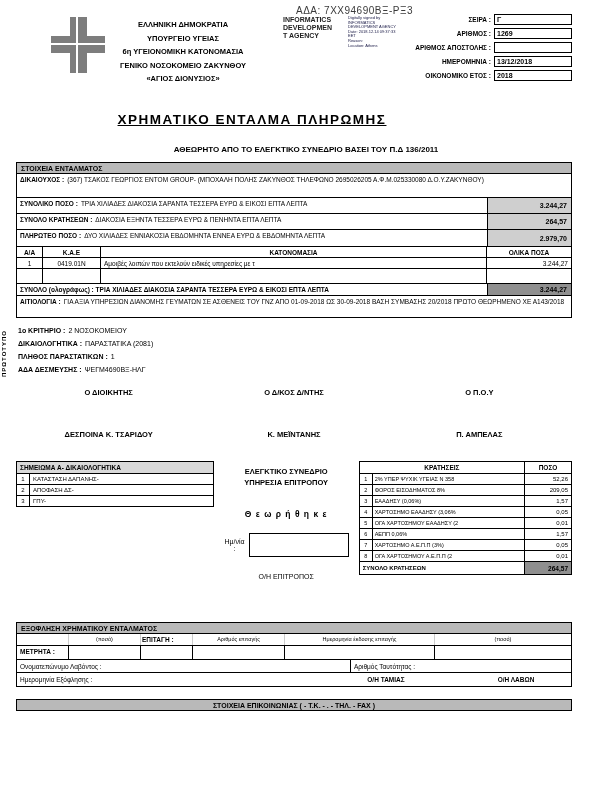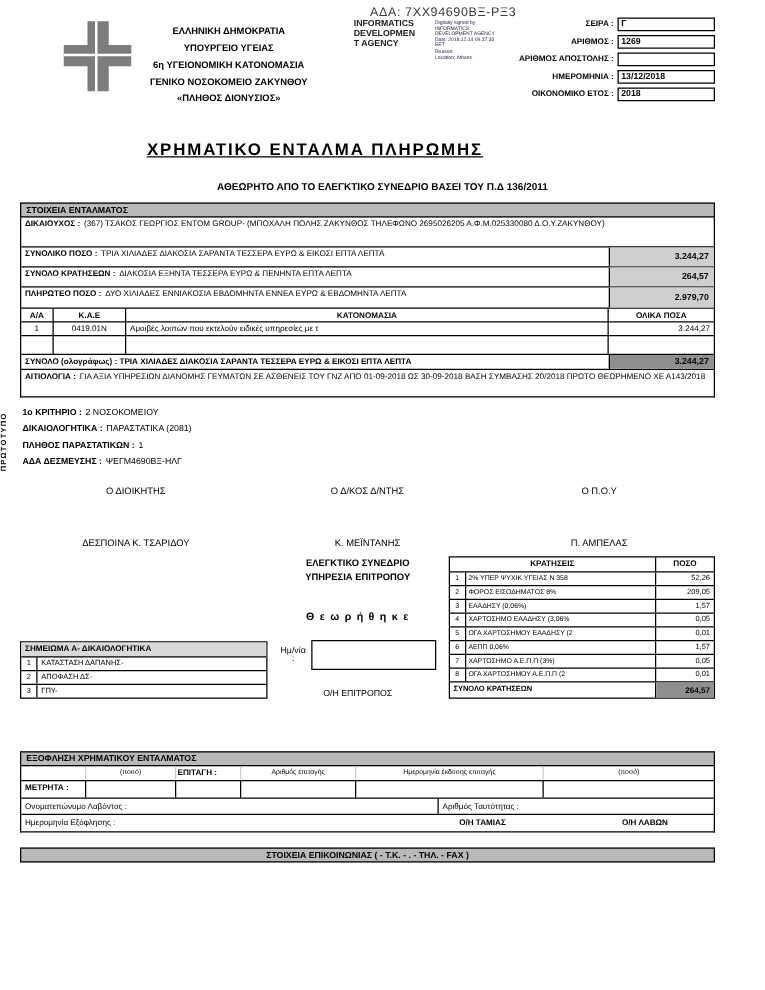--- a/index.html
+++ b/index.html
@@ -50,26 +50,26 @@
   .kae-total .amt { border-left:1px solid #000; }
 
   .aitiologia { border:1px solid #000; border-top:none; padding:2px 3px; font-size:6.5px; line-height:8.5px; min-height:22px; }
 
   .info-lines { margin:6px 0 0 2px; }
   .info-line { font-size:7px; line-height:13px; }
   .info-line b { margin-right:3px; }
 
   .sig-titles, .sig-names { display:flex; margin-top:10px; }
   .sig-titles { margin-top:12px; }
-  .sig-titles span, .sig-names span { flex:1; text-align:center; font-size:7.5px; font-weight:normal; }
+  .sig-titles span, .sig-names span { flex:1; text-align:center; font-size:7.5px; font-weight:bold; }
   .sig-names { margin-top:33px; }
 
   .prototypo { position:absolute; left:1px; top:330px; writing-mode:vertical-rl; transform:rotate(180deg); font-size:6px; font-weight:bold; letter-spacing:1px; }
 
-  .bottom { display:flex; gap:10px; margin-top:1px; align-items:flex-end; }
+  .bottom { display:flex; gap:10px; margin-top:22px; align-items:flex-start; }
   .simeioma { width:202px; border:1px solid #000; }
   .simeioma-head { background:#d9d9d9; border-bottom:1px solid #000; font-size:6.5px; font-weight:bold; padding:2px 3px; }
   .simeioma-row { display:flex; border-bottom:1px solid #000; }
   .simeioma-row:last-child { border-bottom:none; }
   .simeioma-num { width:13px; border-right:1px solid #000; font-size:6px; text-align:center; padding:2px 0; }
   .simeioma-text { flex:1; font-size:6px; padding:2px 3px; }
 
   .elegktiko { flex:1; text-align:center; padding-top:6px; }
   .elegktiko .l1 { font-size:7.5px; font-weight:bold; }
   .elegktiko .l2 { font-size:7.5px; font-weight:bold; margin-top:2px; }
@@ -124,21 +124,21 @@
         <rect x="1" y="20" width="54" height="17" fill="#7d7d7d"></rect>
         <rect x="26" y="1" width="2" height="56" fill="#ffffff"></rect>
         <rect x="1" y="27" width="54" height="2" fill="#ffffff"></rect>
       </svg>
     </div>
     <div class="org">
       <div>ΕΛΛΗΝΙΚΗ ΔΗΜΟΚΡΑΤΙΑ</div>
       <div>ΥΠΟΥΡΓΕΙΟ ΥΓΕΙΑΣ</div>
       <div>6η ΥΓΕΙΟΝΟΜΙΚΗ ΚΑΤΟΝΟΜΑΣΙΑ</div>
       <div>ΓΕΝΙΚΟ ΝΟΣΟΚΟΜΕΙΟ ΖΑΚΥΝΘΟΥ</div>
-      <div>«ΠΛΗΘΟΣ ΔΙΟΝΥΣΙΟΣ»</div>
+      <div>«ΑΓΙΟΣ ΔΙΟΝΥΣΙΟΣ»</div>
     </div>
     <div class="stamp">
       <div class="stamp-agency">
         <div>INFORMATICS</div>
         <div>DEVELOPMEN</div>
         <div>T AGENCY</div>
       </div>
       <div class="stamp-details">
         <div>Digitally signed by</div>
         <div>INFORMATICS</div>

